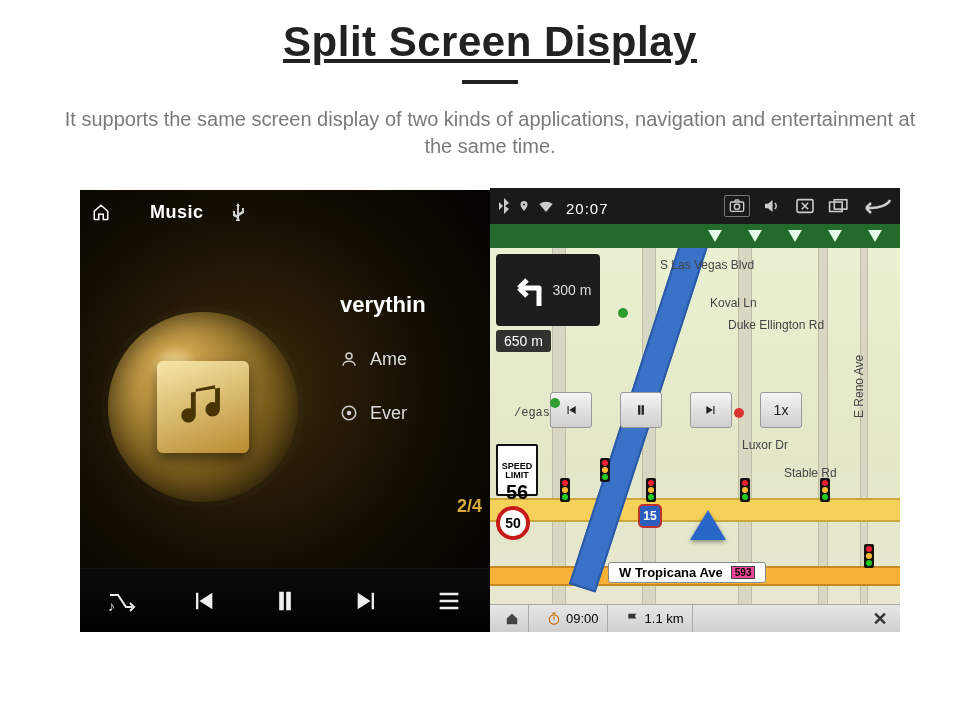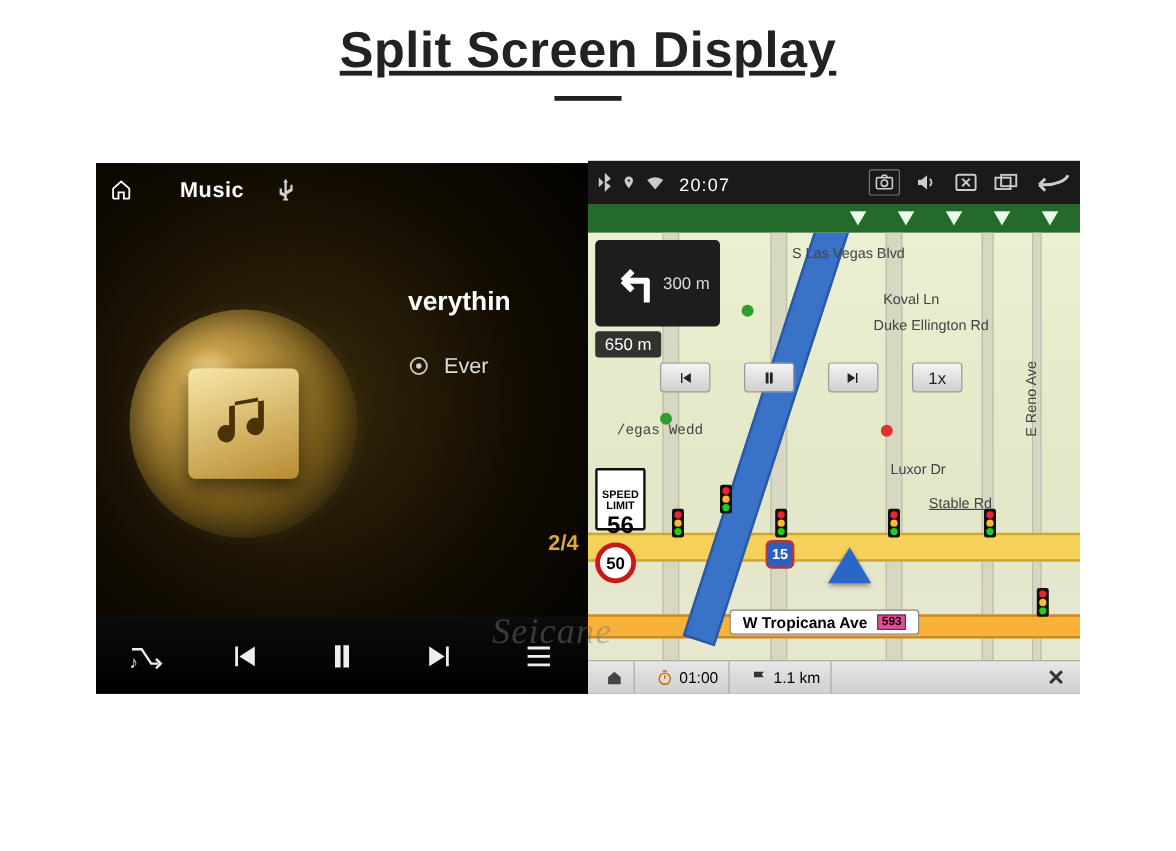--- a/index.html
+++ b/index.html
@@ -50,21 +50,21 @@
   .road-v.l3 { left: 248px; }
   .road-v.l4 { left: 328px; width: 10px; }
   .road-v.l5 { left: 370px; width: 8px; }
   .diag { position: absolute; width: 28px; height: 400px; left: 140px; top: -50px; background: #3a72c8; transform: rotate(18deg); border: 2px solid #2a5aa6; }
   .shield { position: absolute; left: 148px; top: 256px; width: 24px; height: 24px; border-radius: 5px; background: #2c5fbd; border: 2px solid #b33; display: flex; align-items: center; justify-content: center; color: #fff; font-size: 12px; font-weight: 700; }
   .street-label { position: absolute; font-size: 12px; color: #444; white-space: nowrap; }
   .turn-box { position: absolute; left: 6px; top: 6px; width: 104px; height: 72px; background: #1d1d1d; border-radius: 4px; color: #fff; display: flex; align-items: center; justify-content: center; gap: 0px; }
   .turn-box .dist { font-size: 14px; color: #ddd; }
   .dist-label { position: absolute; left: 6px; top: 82px; background: rgba(30,30,30,0.9); color: #fff; font-size: 14px; padding: 3px 8px; border-radius: 3px; }
   .sim-ctrls { position: absolute; left: 60px; top: 108px; display: flex; gap: 28px; }
-  .sim-btn { width: 42px; height: 25px; background: linear-gradient(#f4f4f4, #cfcfcf); border: 1px solid #999; border-radius: 3px; display: flex; align-items: center; justify-content: center; font-size: 14px; color: #222; }
+  .sim-btn { width: 42px; height: 36px; background: linear-gradient(#f4f4f4, #cfcfcf); border: 1px solid #999; border-radius: 3px; display: flex; align-items: center; justify-content: center; font-size: 14px; color: #222; margin-top: 36px; }
   .speed-sign { position: absolute; left: 6px; top: 196px; width: 42px; height: 52px; background: #fff; border: 2px solid #111; border-radius: 2px; font-size: 9px; text-align: center; line-height: 1; padding-top: 16px; font-weight: 700; }
   .speed-sign .num { font-size: 20px; margin-top: 2px; }
   .speed-cur { position: absolute; left: 6px; top: 258px; width: 34px; height: 34px; border-radius: 50%; background: #fff; border: 4px solid #c61a1a; display: flex; align-items: center; justify-content: center; font-weight: 700; font-size: 14px; }
   .vehicle { position: absolute; left: 200px; top: 262px; width: 0; height: 0; border-left: 18px solid transparent; border-right: 18px solid transparent; border-bottom: 30px solid #2866c7; filter: drop-shadow(0 2px 2px rgba(0,0,0,0.4)); }
   .pill { position: absolute; left: 118px; top: 314px; background: #fff; border: 1px solid #888; border-radius: 3px; padding: 2px 10px; font-size: 13px; font-weight: 600; display: flex; align-items: center; gap: 8px; }
   .pill .tag { background: #ec4899; border: 1px solid #444; font-size: 10px; padding: 0 3px; }
   .pin { width: 10px; height: 10px; border-radius: 50%; background: #2f9e2f; display: inline-block; }
   .light { position: absolute; width: 10px; height: 24px; border-radius: 2px; background: #111; display: flex; flex-direction: column; justify-content: space-around; padding: 1px; }
   .light span { width: 6px; height: 6px; border-radius: 50%; margin: 0 auto; }
   .light .r { background: #e23; }
@@ -77,20 +77,21 @@
   .house-ico svg, .stopwatch-ico svg, .flag-ico svg { display: block; }
   .watermark { position: absolute; left: 330px; bottom: 34px; font-style: italic; font-family: Georgia, serif; font-size: 30px; color: rgba(120,120,120,0.45); letter-spacing: 1px; pointer-events: none; }
   .mini-svg { width: 18px; height: 18px; }
 </style>
 </head>
 <body>
 
 <div class="page">
   <div class="title">Split Screen Display</div>
   <div class="underline"></div>
+  <div class="subtitle">It supports the same screen display of two kinds of applications, navigation and entertainment at the same time.</div>
 
   <div class="device">
 
     <div class="music">
       <div class="topbar">
         <span class="icon">
           <svg class="mini-svg" viewBox="0 0 24 24" fill="none" stroke="#fff" stroke-width="2">
               <path d="M3 11l9-8 9 8v10a1 1 0 0 1-1 1h-5v-7h-6v7H4a1 1 0 0 1-1-1z"></path>
             </svg>
         </span>
@@ -107,20 +108,29 @@
         <div class="inner">
           <svg width="58" height="58" viewBox="0 0 48 48" fill="#4a3405">
               <path d="M34 6l-16 3v22a6 6 0 1 1-4-5.7V12l24-4v18a6 6 0 1 1-4-5.7V6z"></path>
             </svg>
         </div>
       </div>
 
       <div class="tracks">
         <div class="row current">
           <span>verythin</span>
+        </div>
+        <div class="row">
+          <span class="icon">
+            <svg width="18" height="18" viewBox="0 0 24 24" fill="none" stroke="#cfcfcf" stroke-width="2">
+                <circle cx="12" cy="8" r="4"></circle>
+                <path d="M4 21c0-4 4-6 8-6s8 2 8 6"></path>
+              </svg>
+          </span>
+          <span>Ame</span>
         </div>
         <div class="row">
           <span class="icon">
             <svg width="18" height="18" viewBox="0 0 24 24" fill="none" stroke="#cfcfcf" stroke-width="2">
                 <circle cx="12" cy="12" r="9"></circle>
                 <circle cx="12" cy="12" r="2" fill="#cfcfcf"></circle>
               </svg>
           </span>
           <span>Ever</span>
         </div>
@@ -228,24 +238,24 @@
         <div class="road-v l2"></div>
         <div class="road-v l3"></div>
         <div class="road-v l4"></div>
         <div class="road-v l5"></div>
         <div class="road-h mid"></div>
         <div class="road-h bot"></div>
         <div class="diag"></div>
         <div class="shield">15</div>
 
         <div class="street-label" style="left:170px; top:10px;">S Las Vegas Blvd</div>
-        <div class="street-label" style="left:220px; top:48px;margin-left:26px;">Koval Ln</div>
+        <div class="street-label" style="left:220px; top:48px;">Koval Ln</div>
         <div class="street-label" style="left:238px; top:70px;">Duke Ellington Rd</div>
         <div class="street-label" style="left:252px; top:190px;">Luxor Dr</div>
-        <div class="street-label" style="left:284px; top:218px;text-decoration:underline;">Stable Rd</div>
+        <div class="street-label" style="left:294px; top:218px;">Stable Rd</div>
         <div class="street-label" style="left:362px; top:170px; transform:rotate(-90deg); transform-origin:left top;">E Reno Ave</div>
         <div class="street-label" style="left:24px; top:158px;font-family:Liberation Mono, monospace;">/egas Wedd</div>
 
         <div class="turn-box">
           <svg width="48" height="36" viewBox="0 0 48 36" fill="none" stroke="#fff" stroke-width="5" stroke-linejoin="round">
               <path d="M34 34V16H14m0 0l8-8m-8 8l8 8"></path>
             </svg>
           <div class="dist">300 m</div>
         </div>
         <div class="dist-label">650 m</div>
@@ -327,30 +337,29 @@
               </svg>
             </span>
         </div>
         <div class="cell">
           <span class="stopwatch-ico">
               <svg width="14" height="14" viewBox="0 0 24 24" fill="none" stroke="#c66a00" stroke-width="2">
                 <circle cx="12" cy="13" r="8"></circle>
                 <path d="M12 13V8M9 2h6"></path>
               </svg>
             </span>
-          <span>01:00</span>
+          <span>09:00</span>
         </div>
         <div class="cell">
           <span class="flag-ico">
               <svg width="14" height="14" viewBox="0 0 24 24" fill="#333">
                 <path d="M4 2v20M4 3h14l-3 4 3 4H4"></path>
               </svg>
             </span>
           <span>1.1 km</span>
         </div>
         <span class="spacer"></span>
         <div class="close">✕</div>
       </div>
     </div>
 
-    <div class="watermark">Seicane</div>
   </div>
 </div>
 
 </body></html>

